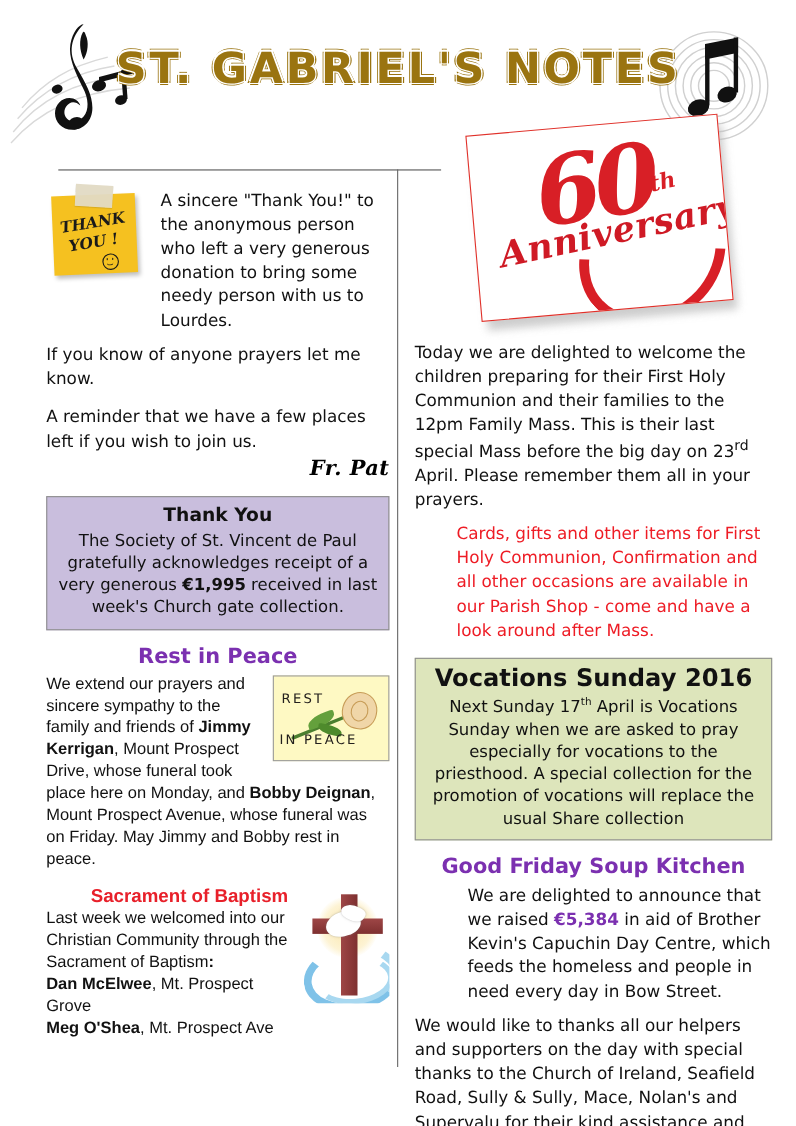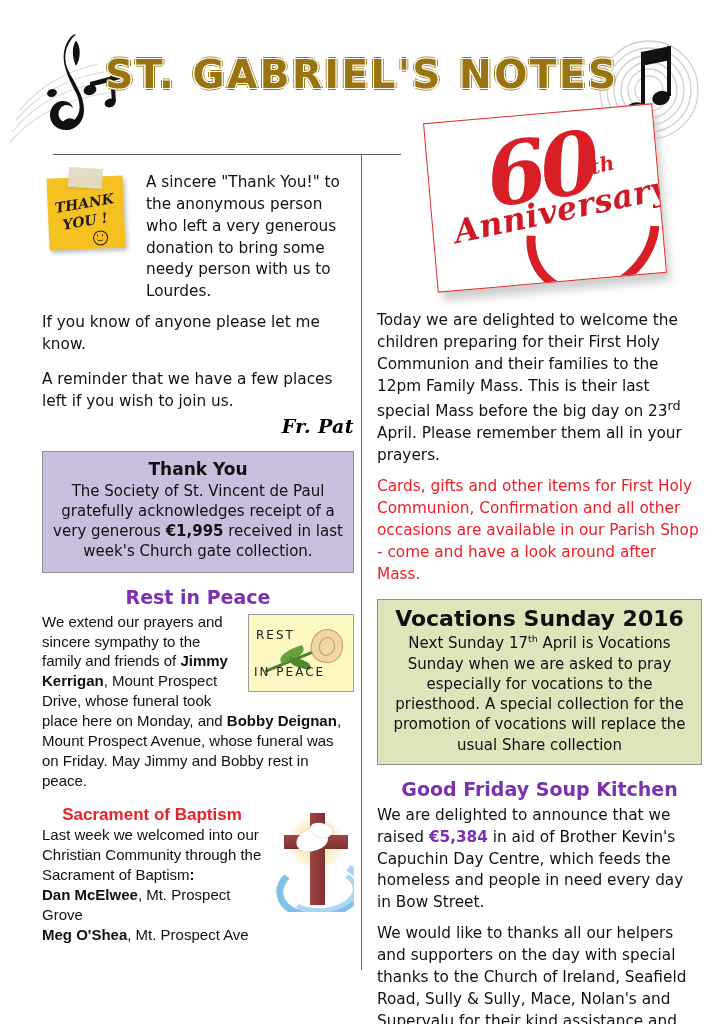--- a/index.html
+++ b/index.html
@@ -2,21 +2,21 @@
 <html><head>
 <meta charset="utf-8">
 <style>
   html,body{margin:0;padding:0;background:#ffffff;}
   body{width:724px;height:1024px;position:relative;overflow:hidden;
        font-family:"DejaVu Sans",sans-serif;color:#000;}
 
   .page{position:absolute;inset:0;background:#fff;}
 
   
-  .header{position:absolute;left:0;top:16px;width:712px;height:150px;}
+  .header{position:absolute;left:0;top:4px;width:712px;height:150px;}
   .clef-art{position:absolute;left:6px;top:8px;width:130px;height:135px;}
   .notes-art{position:absolute;right:8px;top:18px;width:115px;height:110px;}
 
   .masthead{position:absolute;left:0;top:36px;width:724px;text-align:center;
             font-family:"DejaVu Sans",sans-serif;font-size:39px;font-weight:bold;
             letter-spacing:2.5px;color:#9a7410;
             -webkit-text-stroke:0px;
             text-shadow:
               -1.1px -1.1px 0 #ffffff, 1.1px -1.1px 0 #ffffff,
               -1.1px  1.1px 0 #ffffff, 1.1px  1.1px 0 #ffffff,
@@ -58,27 +58,27 @@
 
   
   .h-blue{font-family:"DejaVu Sans",sans-serif;font-size:20.5px;font-weight:bold;
           color:#2470c4;text-align:center;line-height:1.35;}
   .h-blue sup{font-size:12px;}
   .h-red{font-family:"DejaVu Sans",sans-serif;font-size:19.5px;font-weight:bold;
          color:#ee1c25;text-align:center;}
   .h-purple{font-family:"DejaVu Sans",sans-serif;font-size:19px;font-weight:bold;
             color:#7b30b0;text-align:center;}
   .h-red-left{font-family:"Liberation Sans",sans-serif;font-size:17px;font-weight:bold;
-              color:#e8202a;text-align:center;}
+              color:#e8202a;text-align:right;}
 
   .body-comic{font-family:"DejaVu Sans",sans-serif;font-size:15.3px;
               line-height:1.43;color:#111;}
   .body-arial{font-family:"Liberation Sans",sans-serif;font-size:15px;
               line-height:1.33;color:#111;}
-  .red-text{color:#ee1c25;}
+  .red-text{color:#ee1c25;margin-left:38px;}
   .purple-amt{color:#7b30b0;font-weight:bold;}
   .script{font-family:"DejaVu Serif",serif;font-style:italic;font-weight:bold;
           font-size:19px;letter-spacing:.4px;}
 
   
   .tynote-row{position:relative;margin-top:12px;min-height:100px;}
   .sticky{position:absolute;left:6px;top:5px;width:76px;height:72px;
           background:#f5c120;transform:rotate(-2.5deg);
           box-shadow:2px 3px 4px rgba(0,0,0,.25);}
   .sticky .tape{position:absolute;left:22px;top:-9px;width:34px;height:20px;
@@ -230,21 +230,21 @@
       <div class="tynote-row">
         <div class="sticky">
           <div class="tape"></div>
           <div class="l1">THANK</div>
           <div class="l2">YOU !</div>
           <div class="smiley"></div>
         </div>
         <div class="tynote-text body-comic">A sincere  "Thank You!" to the anonymous person who left a very generous donation to bring some needy person with us to Lourdes.</div>
       </div>
 
-      <div class="body-comic mt8">If you know of anyone please let me know.</div>
+      <div class="body-comic mt8">If you know of anyone prayers let me know.</div>
       <div class="body-comic mt12">A reminder that we have a few places left if you wish to join us.</div>
       <div class="sig-right">
         <span class="script">Fr. Pat</span>
       </div>
     </div>
 
     <div class="box-purple">
       <div class="box-title">Thank You</div>
       <div class="box-body"><span>The Society of St. Vincent de Paul gratefully acknowledges receipt of a very generous </span><b>€1,995</b><span> received in last week's Church gate collection.</span></div>
     </div>
@@ -288,18 +288,18 @@
       <div class="body-comic red-text mt8">Cards, gifts and other items for First Holy Communion, Confirmation and all other occasions are available in our Parish Shop - come and have a look around after Mass.</div>
     </div>
 
     <div class="box-green">
       <div class="box-title green">Vocations Sunday 2016</div>
       <div class="box-body"><span>Next Sunday 17</span><sup>th</sup><span> April is Vocations Sunday when we are asked to pray especially for vocations to the priesthood.  A special collection for the promotion of vocations will replace the usual Share collection</span></div>
     </div>
 
     <div class="mt12">
       <div class="h-purple">Good Friday Soup Kitchen</div>
-      <div class="body-comic" style="margin-top:5px;"><span>We are delighted to announce that we raised </span><span class="purple-amt">€5,384</span><span> in aid of Brother Kevin's Capuchin Day Centre, which feeds the homeless and people in need every day in Bow Street.</span></div>
+      <div class="body-comic" style="margin-top:5px;margin-left:48px;"><span>We are delighted to announce that we raised </span><span class="purple-amt">€5,384</span><span> in aid of Brother Kevin's Capuchin Day Centre, which feeds the homeless and people in need every day in Bow Street.</span></div>
       <div class="body-comic mt8"><span>We would like to thanks all our helpers and supporters on the day with special thanks to the Church of Ireland, Seafield Road, Sully &amp; Sully, Mace, Nolan's and Supervalu for their kind assistance and sponsorship.   </span></div>
     </div>
   </div>
 
 </div>
 
 </body></html>

